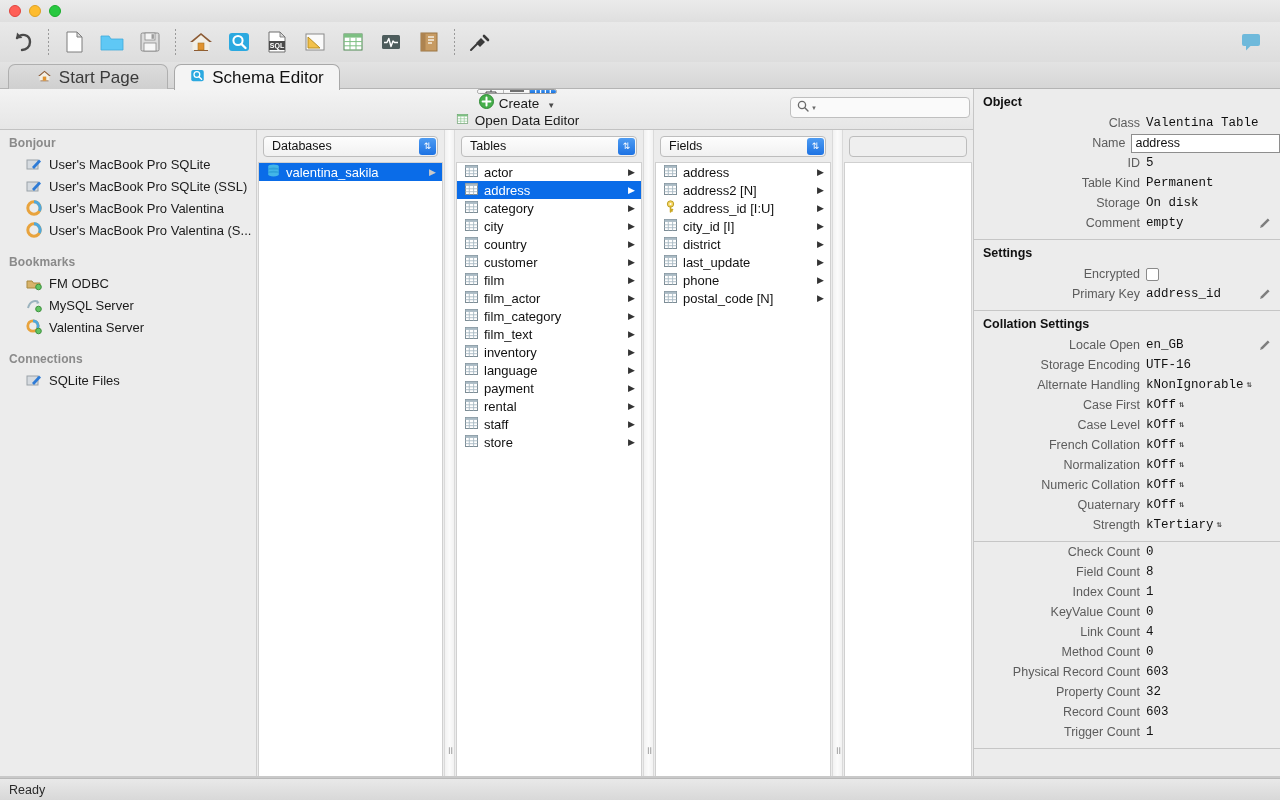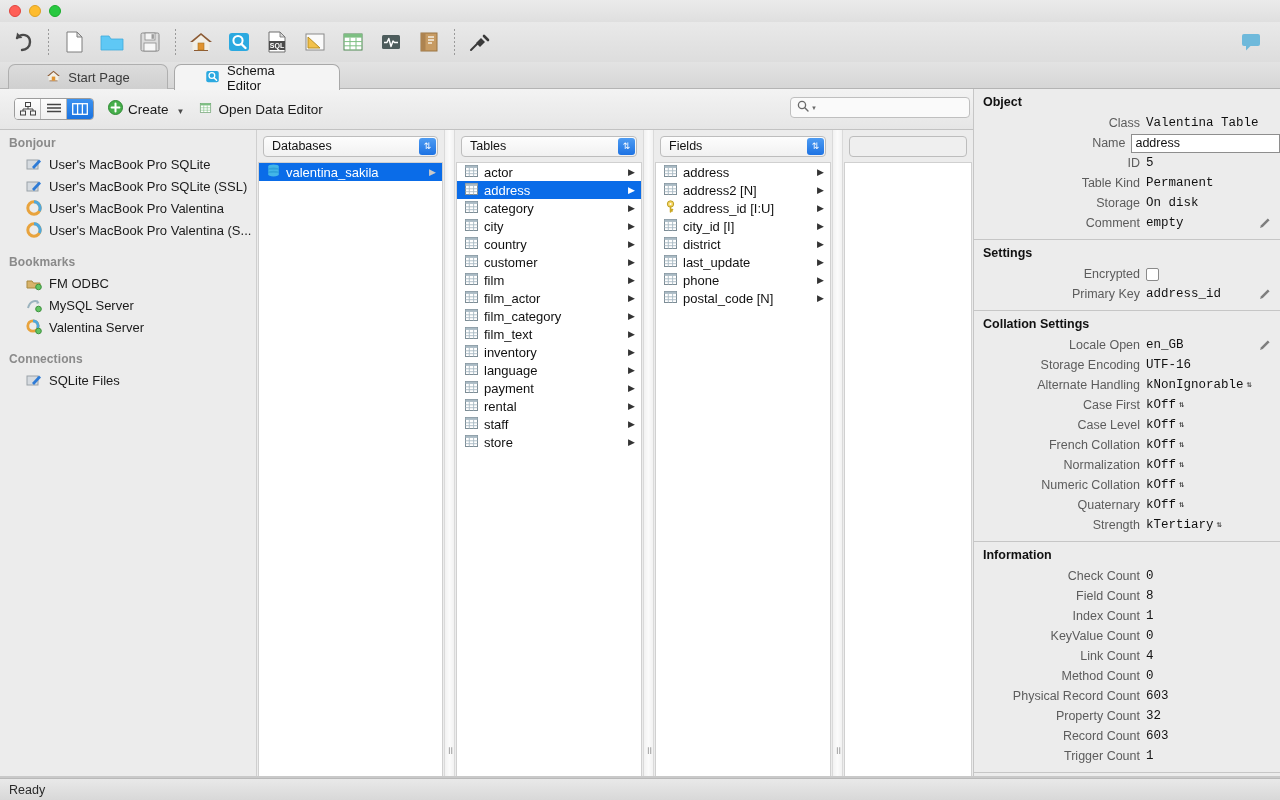--- a/index.html
+++ b/index.html
@@ -44,44 +44,44 @@
 
   
   .tabbar {
     position: absolute; left: 0; top: 62px; width: 1280px; height: 27px;
     background: linear-gradient(#E3E3E3, #D6D6D6);
     border-bottom: 1px solid #B4B4B4;
   }
   .tab {
     position: absolute; top: 2px; height: 26px;
     display: flex; align-items: center; justify-content: center; gap: 7px;
-    font-size: 13px; color: #3a3a3a;
+    font-size: 17px; color: #3a3a3a;
     border: 1px solid #AFAFAF; border-bottom: none;
     border-radius: 7px 7px 0 0;
-    padding: 0 30px;
+    padding: 0 15px;
     cursor: default;
   }
   .tab.inactive {
     left: 8px; width: 160px;
     background: linear-gradient(#DCDCDC, #CFCFCF);
     transform: skewX(0deg);
   }
   .tab.active {
     left: 174px; width: 166px;
     background: #F4F4F4; color: #111;
     border-color: #A8A8A8;
     z-index: 3;
   }
 
   
   .actionbar {
     position: absolute; left: 0; top: 89px; width: 1020px; height: 41px;
     background: linear-gradient(#F3F3F3, #E6E6E6);
     border-bottom: 1px solid #C2C2C2;
-    display: flex; align-items: center;
+    display: flex; align-items: center; flex-direction: column;
   }
   .seg {
     display: flex; margin-left: 14px; height: 22px;
     border: 1px solid #9C9C9C; border-radius: 4px; overflow: hidden;
     background: #fff;
   }
   .seg-item {
     width: 26px; display: flex; align-items: center; justify-content: center;
     background: linear-gradient(#FDFDFD, #F0F0F0);
     border-right: 1px solid #B9B9B9; cursor: default;
@@ -880,21 +880,20 @@
         </div>
         <div class="insp-row">
           <div class="insp-label">Strength</div>
           <div class="insp-value">
             <span>kTertiary</span>
             <span class="stepper">⇅</span>
           </div>
         </div>
       </div>
       <div class="insp-section">
-        <div class="insp-title">Information</div>
         <div class="insp-row">
           <div class="insp-label">Check Count</div>
           <div class="insp-value">
             <span>0</span>
           </div>
         </div>
         <div class="insp-row">
           <div class="insp-label">Field Count</div>
           <div class="insp-value">
             <span>8</span>

